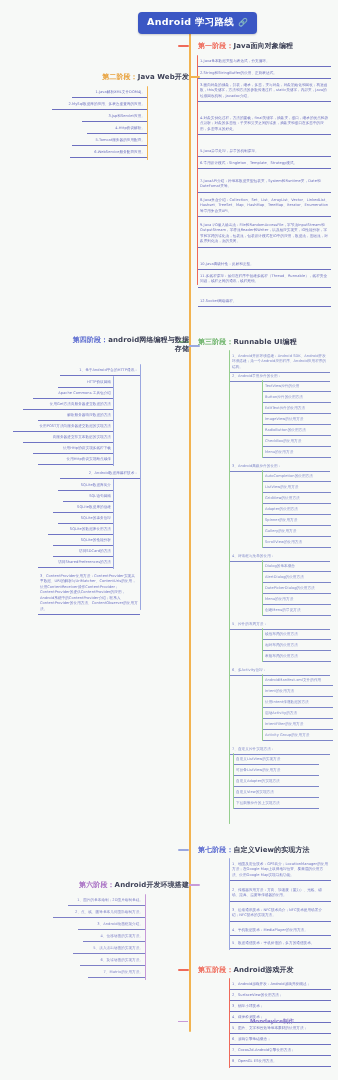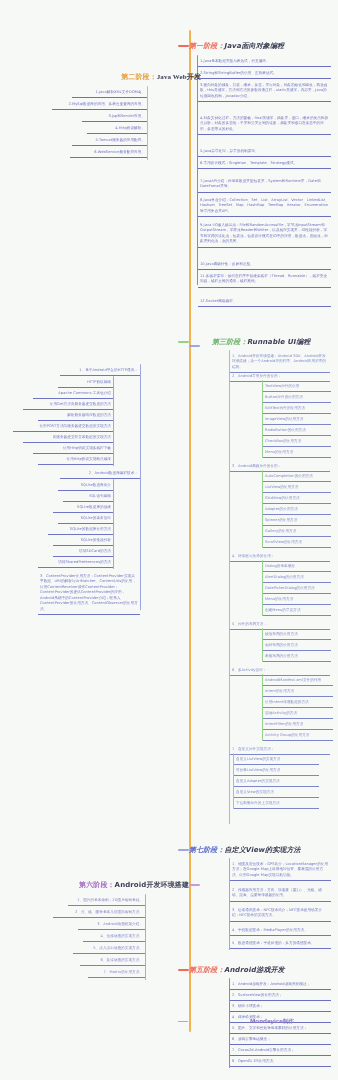--- a/index.html
+++ b/index.html
@@ -28,21 +28,21 @@
     display:flex;align-items:center;gap:4px;
     box-shadow:0 1px 2px rgba(0,0,0,.18);
   }
   .root .extlink{font-size:8px;line-height:1;display:inline-block;}
 
   
   .stage{
     position:absolute;white-space:nowrap;
     font-size:7px;font-weight:bold;letter-spacing:.1px;
   }
-  .stage-right{font-style:italic;}
+  .stage-right{padding-left:9px;}
   .stage-left{padding-right:9px;text-align:right;}
   
   .stub{position:absolute;height:1.6px;border-radius:1px;}
 
   
   .node{
     position:absolute;
     font-size:3.6px;line-height:1.55;
     letter-spacing:.05px;
     padding:1.5px 2px 2px 2px;
@@ -63,37 +63,41 @@
   .c-blu   { color:#6f74c4; border-color:#9aa7e0; }
   .c-blu-l { background:#9aa7e0; }
   .c-grn   { color:#7d86c8; border-color:#96cf8e; }
   .c-grn-l { background:#96cf8e; }
   .c-pur   { color:#7d7fc6; border-color:#c79ad8; }
   .c-pur-l { background:#c79ad8; }
 
   .t-red{color:#ef6a5a;}
   .t-org{color:#e8a23d;}
   .t-blu{color:#5b6bd0;}
-  .t-grn{color:#6db36a;margin-left:23px;}
+  .t-grn{color:#6db36a;}
   .t-pur{color:#a971c4;}
   .t-dark{color:#3b3f55;}
 
   .credit{
     position:absolute;right:44px;top:1018px;
     font-size:5.5px;color:#8a79c9;font-weight:bold;white-space:nowrap;
   }
   .credit-stub{position:absolute;left:178px;top:1021px;width:10px;height:1.4px;background:#c79ad8;}
 </style>
 </head>
 <body>
 
 <div id="canvas">
 
   <div class="trunk"></div>
 
+  <div class="root">
+    <span>Android 学习路线</span>
+    <span class="extlink">🔗</span>
+  </div>
 
   <div class="stub c-red-l" style="left:178px;top:45px;width:11px;"></div>
   <div class="stage stage-right t-dark" style="left:189px;top:41px;">
     <span class="t-red">第一阶段：</span><span>Java面向对象编程</span>
   </div>
   <div class="spine c-red-l" style="left:197px;top:55px;height:230px;"></div>
 
   <div class="node rt c-red" style="left:198px;top:57px;width:133px;">1.Java基本数据类型与表达式，分支循环。</div>
   <div class="node rt c-red" style="left:198px;top:69px;width:133px;">2.String和StringBuffer的使用、正则表达式。</div>
   <div class="node rt c-red" style="left:198px;top:81px;width:133px;">3.面向对象的抽象，封装，继承，多态，类与对象，对象初始化和回收；构造函数，this关键字，方法和方法的参数传递过程，static关键字，内部类，Java的垃圾回收机制，Javadoc介绍。</div>
@@ -101,21 +105,21 @@
   <div class="node rt c-red" style="left:198px;top:147px;width:133px;">5.Java异常处理，异常的机制原理。</div>
   <div class="node rt c-red" style="left:198px;top:159px;width:133px;">6.常用设计模式：Singleton、Template、Strategy模式。</div>
   <div class="node rt c-red" style="left:198px;top:177px;width:133px;">7.JavaAPI介绍：种基本数据类型包装类，System和Runtime类，Date和DateFomat类等。</div>
   <div class="node rt c-red" style="left:198px;top:196px;width:133px;">8.Java集合介绍：Collection、Set、List、ArrayList、Vector、LinkedList、Hashset、TreeSet、Map、HashMap、TreeMap、Iterator、Enumeration等常用集合类API。</div>
   <div class="node rt c-red" style="left:198px;top:221px;width:133px;">9.Java I/O输入输出流：File和RandomAccessFile，字节流InputStream和OutputStream，字符流Reader和Writer，以及相应实现类，IO性能分析，字节和字符的转化流，包装流，包装设计模式在IO中的应用，数据流，压缩流，对象序列化流，流的关闭。</div>
   <div class="node rt c-red" style="left:198px;top:260px;width:133px;">10.Java高级特性：反射和泛型。</div>
   <div class="node rt c-red" style="left:198px;top:272px;width:133px;">11.多线程原理：如何在程序中创建多线程（Thread、Runnable），线程安全问题，线程之间的通讯，线程死锁。</div>
   <div class="node rt c-red" style="left:198px;top:297px;width:133px;">12.Socket网络编程。</div>
 
   <div class="stub c-org-l" style="left:189px;top:76px;width:11px;"></div>
-  <div class="stage stage-left t-dark" style="left:72px;top:72px;width:129px;font-family:Liberation Serif, serif;">
+  <div class="stage stage-left t-dark" style="left:60px;top:72px;width:129px;">
     <span class="t-org">第二阶段：</span><span>Java Web开发</span>
   </div>
   <div class="spine c-org-l" style="left:147px;top:86px;height:74px;"></div>
 
   <div class="node lf c-org" style="left:72px;top:88px;width:75px;">1.Java解析XML文件DOM4J。</div>
   <div class="node lf c-org" style="left:52px;top:100px;width:95px;">2.MySql数据库的应用、多表连接查询的应用。</div>
   <div class="node lf c-org" style="left:82px;top:112px;width:65px;">3.Jsp和Servlet应用。</div>
   <div class="node lf c-org" style="left:87px;top:124px;width:60px;">4.Http协议解析。</div>
   <div class="node lf c-org" style="left:72px;top:136px;width:75px;">5.Tomcat服务器的应用配置。</div>
   <div class="node lf c-org" style="left:70px;top:148px;width:77px;">6.WebService服务配置应用。</div>
@@ -173,20 +177,23 @@
 
   <div class="node rt c-grn" style="left:230px;top:745px;width:100px;">7、自定义控件实现方法：</div>
   <div class="spine c-grn-l" style="left:233px;top:753px;height:56px;"></div>
   <div class="node rt c-grn" style="left:234px;top:755px;width:85px;">自定义ListView的实现方法</div>
   <div class="node rt c-grn" style="left:234px;top:766px;width:85px;">可折叠ListView的使用方法</div>
   <div class="node rt c-grn" style="left:234px;top:777px;width:85px;">自定义Adapter的实现方法</div>
   <div class="node rt c-grn" style="left:234px;top:788px;width:85px;">自定义View的实现方法</div>
   <div class="node rt c-grn" style="left:234px;top:799px;width:85px;">下拉刷新控件的上实现方法</div>
 
   <div class="stub c-blu-l" style="left:189px;top:345px;width:11px;"></div>
+  <div class="stage stage-left t-dark" style="left:70px;top:336px;width:119px;white-space:normal;line-height:1.35;">
+    <span class="t-blu">第四阶段：</span><span>android网络编程与数据存储</span>
+  </div>
   <div class="spine c-blu-l" style="left:140px;top:364px;height:246px;"></div>
 
   <div class="node lf c-blu" style="left:60px;top:366px;width:80px;">1、基于Android平台的HTTP通讯：</div>
   <div class="spine c-blu-l" style="left:113px;top:376px;height:90px;"></div>
   <div class="node lf c-blu" style="left:58px;top:378px;width:55px;">HTTP协议回顾</div>
   <div class="node lf c-blu" style="left:33px;top:389px;width:80px;">Apache Commons 工具包介绍</div>
   <div class="node lf c-blu" style="left:23px;top:400px;width:90px;">使用Get方法向服务器提交数据的方法</div>
   <div class="node lf c-blu" style="left:38px;top:411px;width:75px;">解析服务器响应数据的方法</div>
   <div class="node lf c-blu" style="left:13px;top:422px;width:100px;">使用POST方法向服务器提交数据的实现方法</div>
   <div class="node lf c-blu" style="left:23px;top:433px;width:90px;">向服务器提交非文本数据的实现方法</div>

